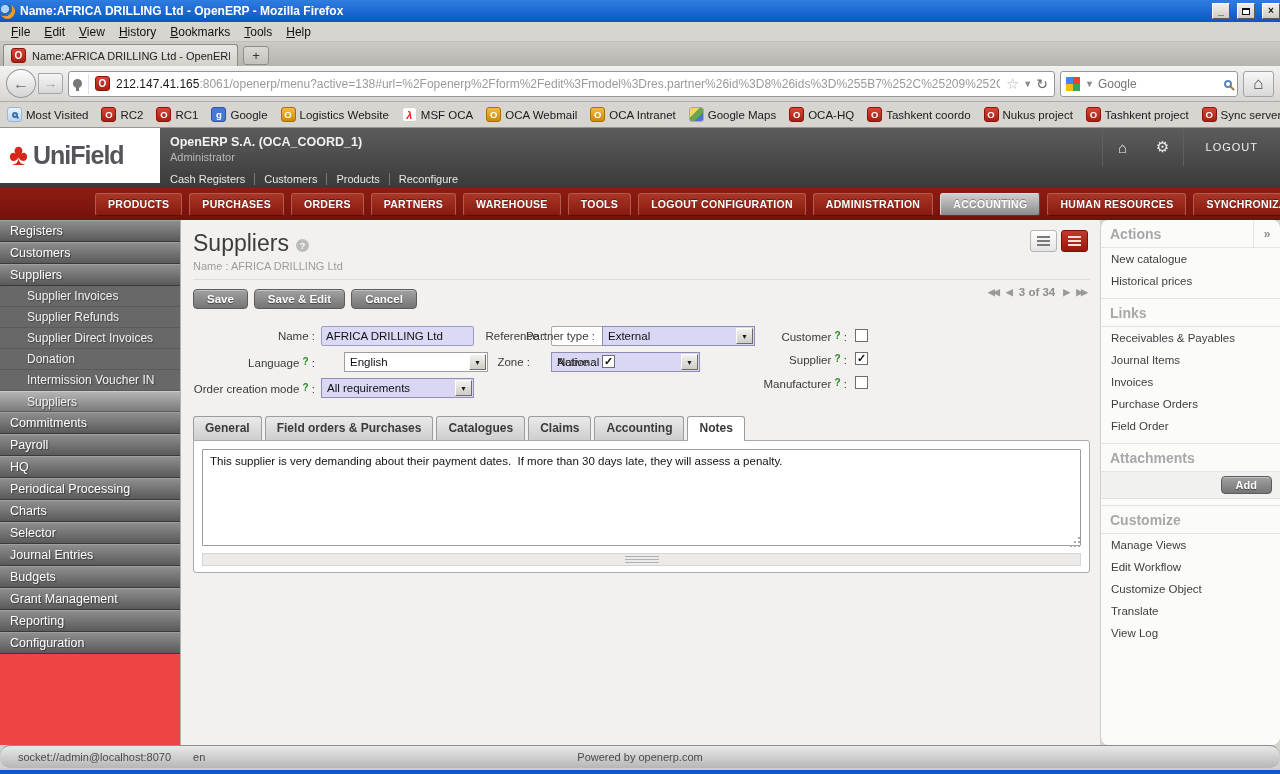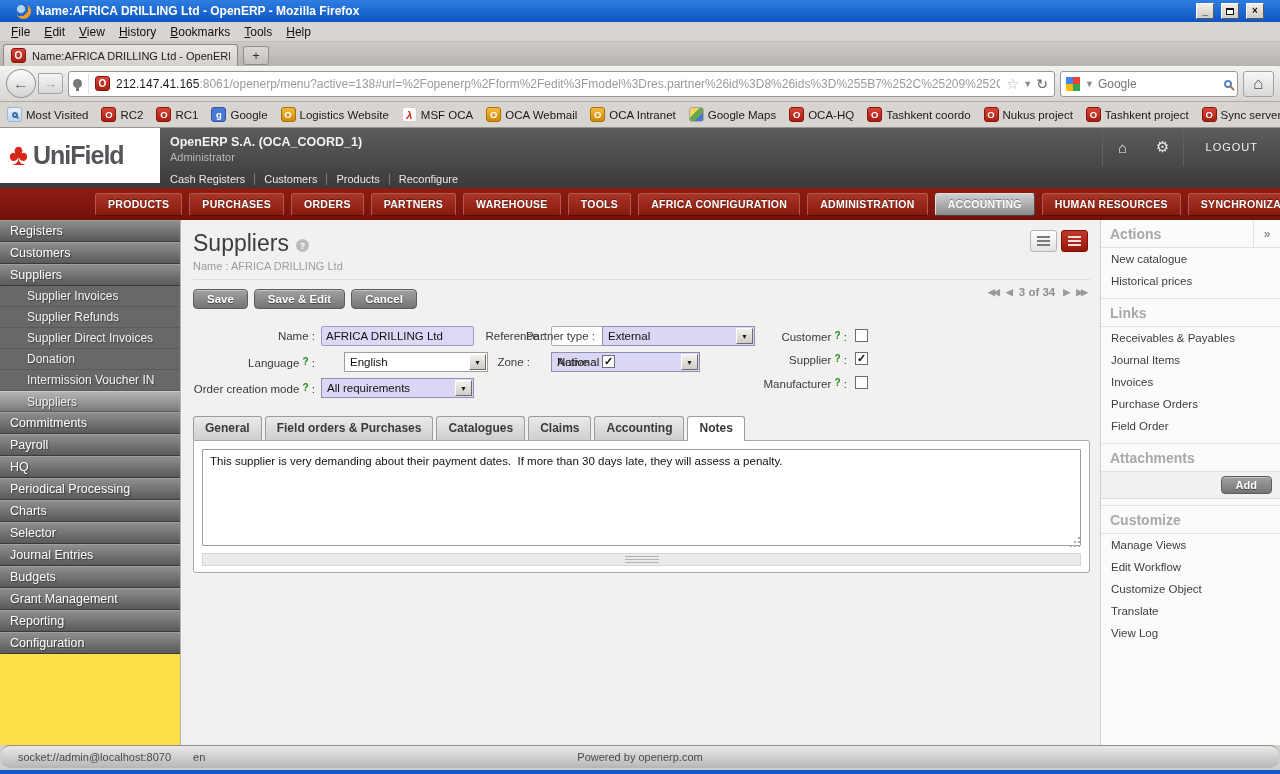--- a/index.html
+++ b/index.html
@@ -1,20 +1,20 @@
 <!DOCTYPE html>
 <html><head>
 <meta charset="utf-8">
 <style>
   * { box-sizing: border-box; margin: 0; padding: 0; }
   html,body { width:1280px; height:774px; }
   body { font-family:"Liberation Sans", sans-serif; background:#d6d2ce; position:relative; overflow:hidden; }
 
   
-  .titlebar { height:22px; background:linear-gradient(#2f7de0,#0c55c5); display:flex; align-items:center; padding:0 16px; gap:5px; }
+  .titlebar { height:22px; background:linear-gradient(#2f7de0,#0c55c5); display:flex; align-items:center; padding:0 0; gap:5px; }
   .ff-icon { width:15px; height:15px; border-radius:50%; background:radial-gradient(circle at 32% 32%, #aed4f2 0 28%, #2a6bc0 30% 50%, #f59b20 52% 78%, #c84e00 100%); flex:none; }
   .win-title { color:#fff; font-weight:bold; font-size:12px; flex:1; white-space:nowrap; overflow:hidden; }
   .winbtn { width:18px; height:16px; background:linear-gradient(#f2efea,#cfccc5); border:1px solid; border-color:#fff #5c5a55 #5c5a55 #fff; display:grid; place-items:center; font-size:10px; font-weight:bold; color:#111; margin-left:2px; line-height:1; }
   .restore-glyph { width:8px; height:7px; border:1px solid #111; border-top-width:2px; background:#fff; }
 
   
   .menubar { height:20px; background:#d8d4d0; display:flex; align-items:center; padding:0 4px; border-bottom:1px solid #c2beba; }
   .mi { display:inline-block; padding:2px 7px; font-size:12px; color:#111; }
   .mi::first-letter { text-decoration:underline; }
 
@@ -75,21 +75,21 @@
   .hdr-ico { width:40px; text-align:center; font-size:15px; color:#ececec; }
   .logout { padding:0 22px; color:#f0f0f0; font-size:11px; letter-spacing:1px; }
 
   
   .rednav { height:32px; background:linear-gradient(#8e1d12,#74110a); display:flex; align-items:center; gap:7px; padding-left:95px; }
   .rn-btn { height:23px; padding:0 12px; border-radius:3px; background:linear-gradient(#a93627,#871a0e); border:1px solid #b5594c; border-bottom-color:#560b05; color:#fff; font-size:10.5px; font-weight:bold; letter-spacing:0.3px; text-shadow:0 -1px 0 rgba(0,0,0,0.45); display:flex; align-items:center; white-space:nowrap; }
   .rn-btn.active { background:linear-gradient(#cfcfcf,#8b8b8b); border-color:#e0e0e0 #4f4f4f #3f3f3f #e0e0e0; text-shadow:0 -1px 0 rgba(0,0,0,0.35); }
 
   
   .bodyrow { display:flex; height:525px; }
-  .sidebar { width:181px; background:#fde047; border-right:1px solid #b2b2b2; flex:none; }
+  .sidebar { width:181px; background:#ef4444; border-right:1px solid #b2b2b2; flex:none; }
   .side-section { height:22px; line-height:21px; padding-left:10px; color:#fff; font-size:12.5px; background:linear-gradient(#8e8e8e,#5a5a5a); border-top:1px solid #9f9f9f; border-bottom:1px solid #3a3a3a; text-shadow:1px 1px 1px #3c3c3c; white-space:nowrap; overflow:hidden; }
   .side-sub { height:21px; line-height:21px; padding-left:27px; color:#f2f2f2; font-size:12px; background:#686868; border-bottom:1px solid #5a5a5a; text-shadow:1px 1px 1px #444; white-space:nowrap; overflow:hidden; }
   .side-sub.selected { background:linear-gradient(#b4b4b4,#7b7b7b); border-top:1px solid #cacaca; }
 
   .content { flex:1; background:#f2f1ef; position:relative; padding:10px 10px 0 12px; min-width:0; }
   .pg-title-row { display:flex; align-items:center; gap:7px; }
   .pg-title { font-size:23px; color:#3c3c3c; }
   .help-circle { width:13px; height:13px; border-radius:50%; background:#bcbcbc; color:#fff; font-size:9px; font-weight:bold; display:inline-grid; place-items:center; margin-top:4px; }
   .pg-sub { font-size:11px; color:#9c9c9c; margin-top:3px; padding-bottom:7px; border-bottom:1px solid #dddcda; }
   .view-toggles { position:absolute; top:10px; right:12px; display:flex; gap:4px; }
@@ -117,21 +117,21 @@
   .ftabs { display:flex; gap:3px; margin-top:14px; position:relative; z-index:2; }
   .ftab { padding:4px 11px 5px; font-size:12px; font-weight:bold; color:#3a3a3a; background:linear-gradient(#eaeaea,#cecece); border:1px solid #9c9c9c; border-bottom:none; border-radius:3px 3px 0 0; white-space:nowrap; }
   .ftab.active { background:#fff; margin-bottom:-1px; padding-bottom:6px; }
   .tabpanel { border:1px solid #aaa; background:#fff; border-radius:0 3px 3px 3px; padding:8px 8px 6px; position:relative; z-index:1; }
   .notes-area { width:100%; height:97px; border:1px solid #9c9c9c; border-radius:1px; font-size:11.5px; color:#111; padding:5px 7px; resize:none; font-family:"Liberation Sans", sans-serif; display:block; }
   .grip { position:absolute; right:13px; bottom:29px; width:2px; height:2px; background:#aaa; box-shadow:-4px 4px 0 #aaa, 0 4px 0 #aaa, 4px 4px 0 #aaa, 4px 0 0 #aaa, 4px -4px 0 #aaa; }
   .dragstrip { margin-top:7px; height:13px; background:#ecebe9; border:1px solid #d6d5d3; display:grid; place-items:center; }
   .draglines { width:34px; height:7px; background:repeating-linear-gradient(to bottom,#b2b2b2 0 1px,transparent 1px 3px); }
 
   
-  .rpanel { width:180px; background:#fbfbfa; border-left:1px solid #cfcfcd; flex:none; font-size:11.5px; overflow:hidden; }
+  .rpanel { width:180px; background:#fbfbfa; border-left:1px solid #cfcfcd; flex:none; font-size:11.5px; overflow:hidden;border-radius:8px; }
   .rp-header { position:relative; padding:6px 9px 5px; color:#a8a8a8; font-weight:bold; font-size:14px; border-bottom:1px solid #e3e3e1; }
   .rp-header.bt { border-top:1px solid #e3e3e1; margin-top:6px; }
   .rp-expand { position:absolute; right:0; top:0; bottom:0; width:27px; border-left:1px solid #e3e3e1; color:#8e8e8e; display:grid; place-items:center; font-size:12px; font-weight:bold; }
   .rp-item { padding:5px 10px; color:#3e3e3e; }
   .attach-row { background:#f1f1ef; border-bottom:1px solid #e0e0de; padding:4px 8px; text-align:right; }
   .addbtn { background:linear-gradient(#a2a2a2,#757575); border:1px solid #5c5c5c; border-radius:4px; color:#fff; font-weight:bold; font-size:11px; padding:2px 14px; text-shadow:0 1px 1px #3f3f3f; box-shadow:inset 0 1px 0 rgba(255,255,255,0.35); }
 
   
   .statusbar { height:23px; background:linear-gradient(#e9e9e9,#b6b6b6); border-top:1px solid #8e8e8e; display:flex; align-items:center; padding:0 18px; position:relative; font-size:11px; color:#4a4a4a;border-radius:10px; }
   .sb-left { margin-right:22px; }
@@ -276,21 +276,21 @@
   </div>
 </div>
 
 <div class="rednav">
   <span class="rn-btn">PRODUCTS</span>
   <span class="rn-btn">PURCHASES</span>
   <span class="rn-btn">ORDERS</span>
   <span class="rn-btn">PARTNERS</span>
   <span class="rn-btn">WAREHOUSE</span>
   <span class="rn-btn">TOOLS</span>
-  <span class="rn-btn">AFRICA CONFIGURATION</span>
+  <span class="rn-btn">LOGOUT CONFIGURATION</span>
   <span class="rn-btn">ADMINISTRATION</span>
   <span class="rn-btn active">ACCOUNTING</span>
   <span class="rn-btn">HUMAN RESOURCES</span>
   <span class="rn-btn">SYNCHRONIZATION</span>
 </div>
 
 <div class="bodyrow">
 
   <div class="sidebar">
     <div class="side-section">Registers</div>

